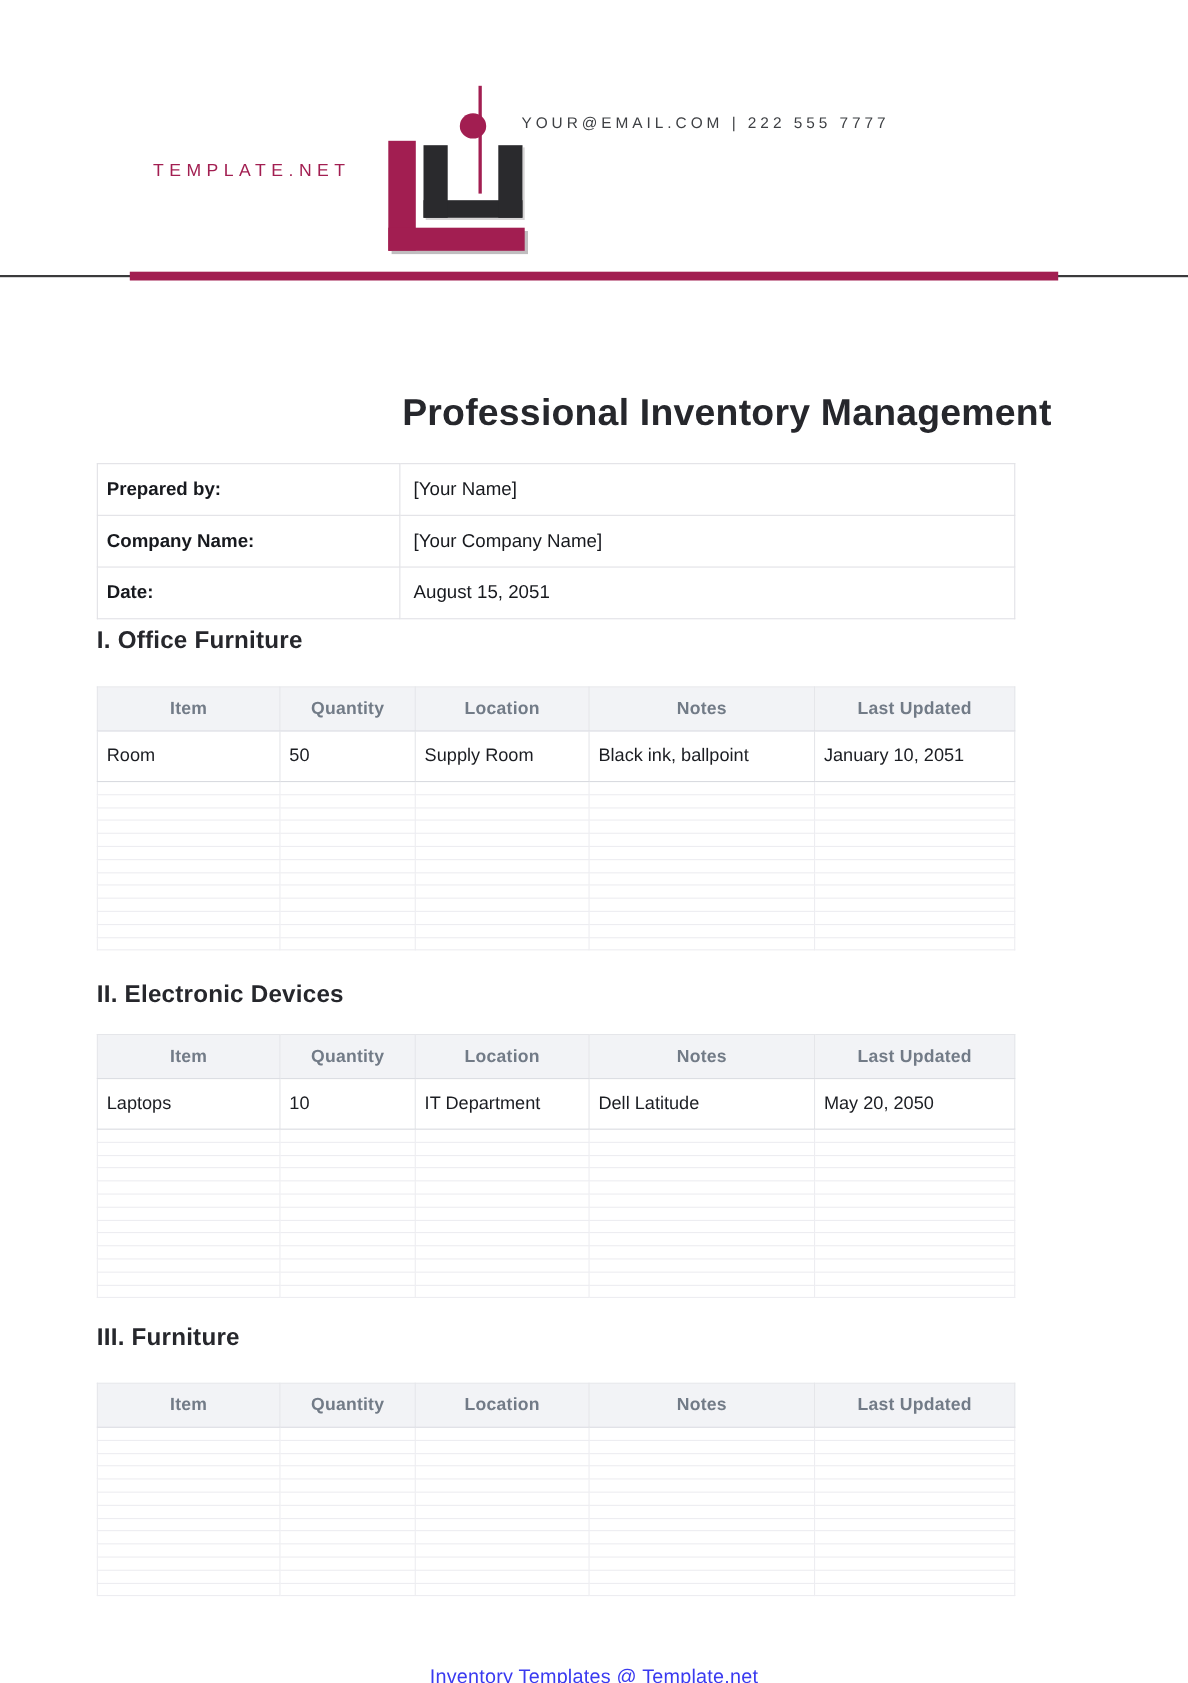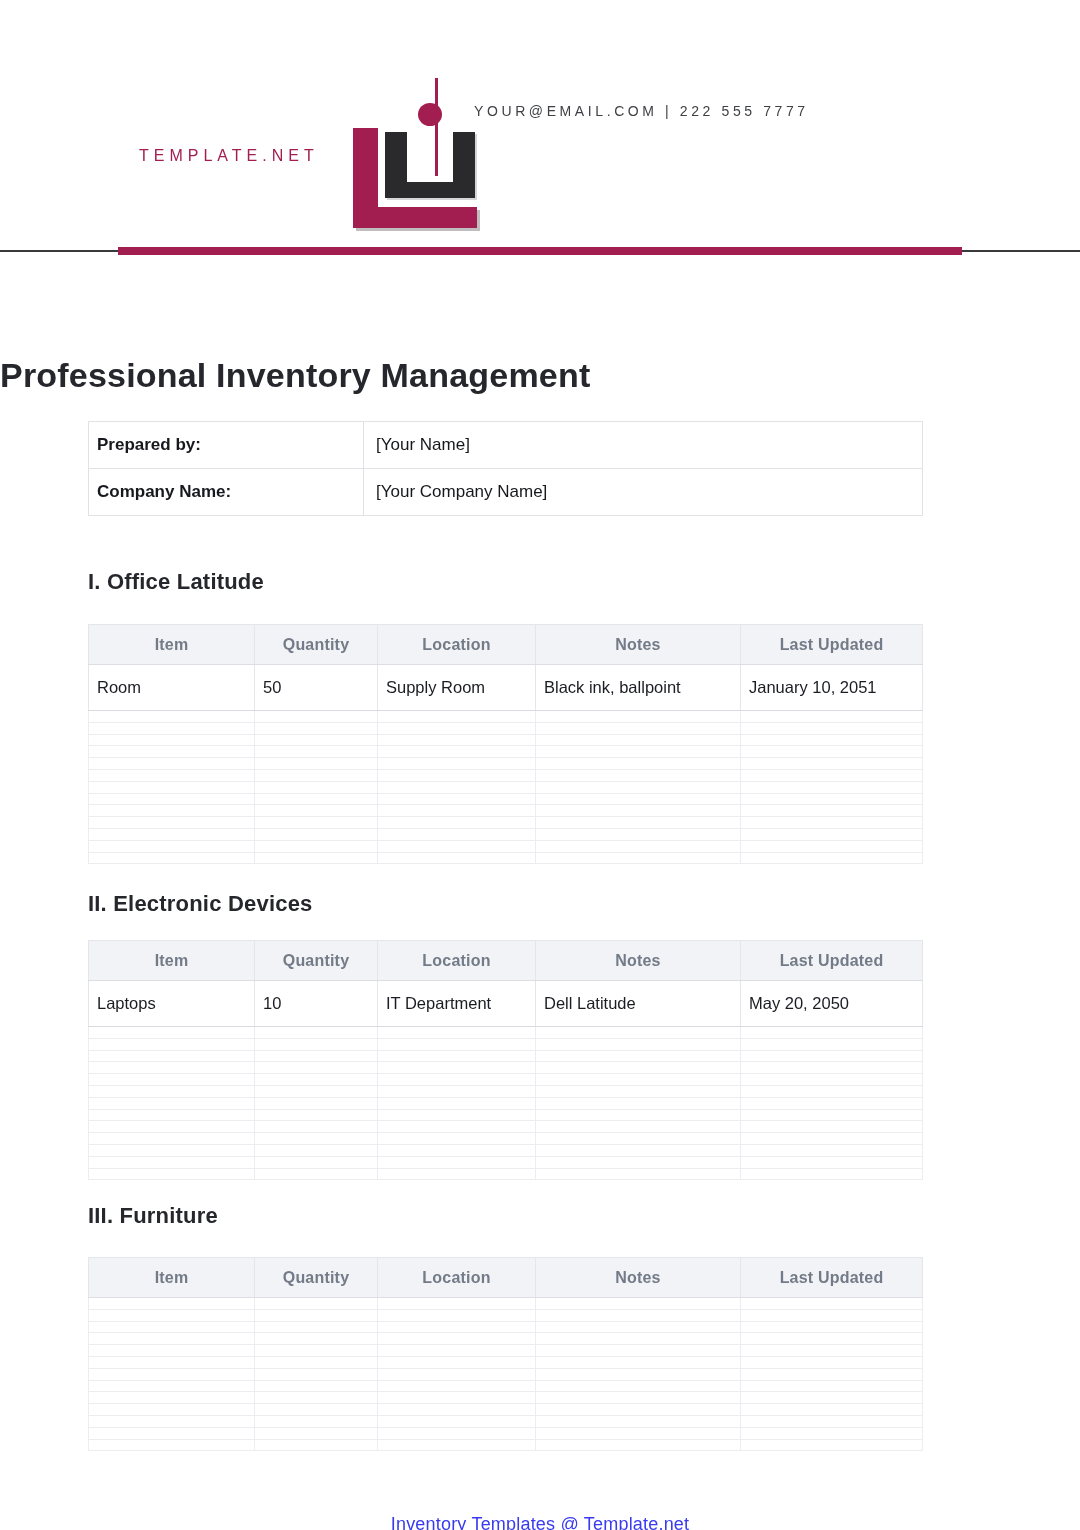--- a/index.html
+++ b/index.html
@@ -25,21 +25,21 @@
   .logo{position:absolute;left:0;top:0;width:0;height:0;}
   .logo-l-vert{position:absolute;left:353px;top:128px;width:25px;height:100px;background:var(--maroon);}
   .logo-l-horiz{position:absolute;left:353px;top:207px;width:124px;height:21px;background:var(--maroon);box-shadow:3px 3px 0 rgba(140,135,138,.55);}
   .logo-u{position:absolute;left:385px;top:132px;width:90px;height:66px;border-left:22px solid var(--logo-black);border-right:22px solid var(--logo-black);border-bottom:16px solid var(--logo-black);box-shadow:2px 2px 0 rgba(140,135,138,.35);}
   .logo-dot{position:absolute;left:418px;top:103px;width:24px;height:23px;border-radius:50%;background:var(--maroon);}
   .logo-needle{position:absolute;left:435px;top:78px;width:3px;height:98px;background:var(--maroon);}
   .rule-thin{position:absolute;left:0;top:250px;width:1080px;height:2px;background:#3a3a3c;}
   .rule-maroon{position:absolute;left:118px;top:247px;width:844px;height:8px;background:var(--maroon);}
 
   
-  .title{position:absolute;left:0;top:356px;width:956px;text-align:left;font-size:34px;font-weight:700;color:var(--ink);letter-spacing:.2px;}
+  .title{position:absolute;left:0;top:356px;width:956px;text-align:right;font-size:34px;font-weight:700;color:var(--ink);letter-spacing:.2px;}
 
   table{border-collapse:collapse;table-layout:fixed;border-radius:14px;}
 
   .info-table{position:absolute;left:88px;top:421px;width:834px;}
   .info-table td{border:1px solid #e1e2e6;height:47px;font-size:17px;color:#17191e;padding:0 12px;vertical-align:middle;}
   .info-table td.label{font-weight:700;padding-left:8px;}
   .info-table td.bold{font-weight:400;}
 
   .section-heading{position:absolute;left:88px;font-size:22px;font-weight:700;color:var(--ink);letter-spacing:.2px;}
   .h-sec-0{top:569px;}
@@ -85,24 +85,28 @@
       </colgroup>
     <tbody>
       <tr>
         <td class="label">Prepared by:</td>
         <td class="bold">[Your Name]</td>
       </tr>
       <tr>
         <td class="label">Company Name:</td>
         <td class="bold">[Your Company Name]</td>
       </tr>
+      <tr>
+        <td class="label">Date:</td>
+        <td>August 15, 2051</td>
+      </tr>
     </tbody>
   </table>
 
-  <h2 class="section-heading h-sec-0">I. Office Latitude</h2>
+  <h2 class="section-heading h-sec-0">I. Office Furniture</h2>
   <table class="section-table t-sec-0">
       <colgroup>
         <col style="width: 166px;">
         <col style="width: 123px;">
         <col style="width: 158px;">
         <col style="width: 205px;">
         <col style="width: 182px;">
       </colgroup>
       <thead>
         <tr>

